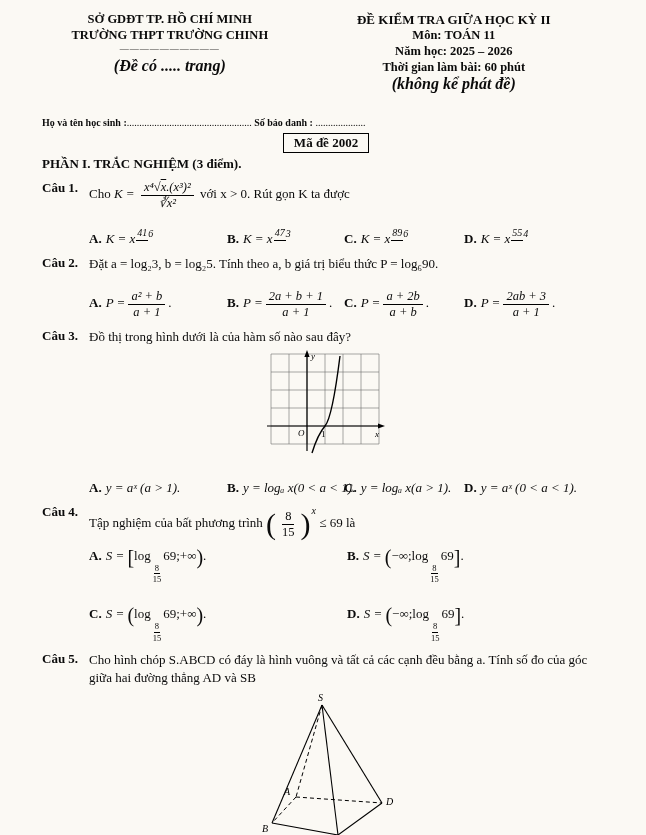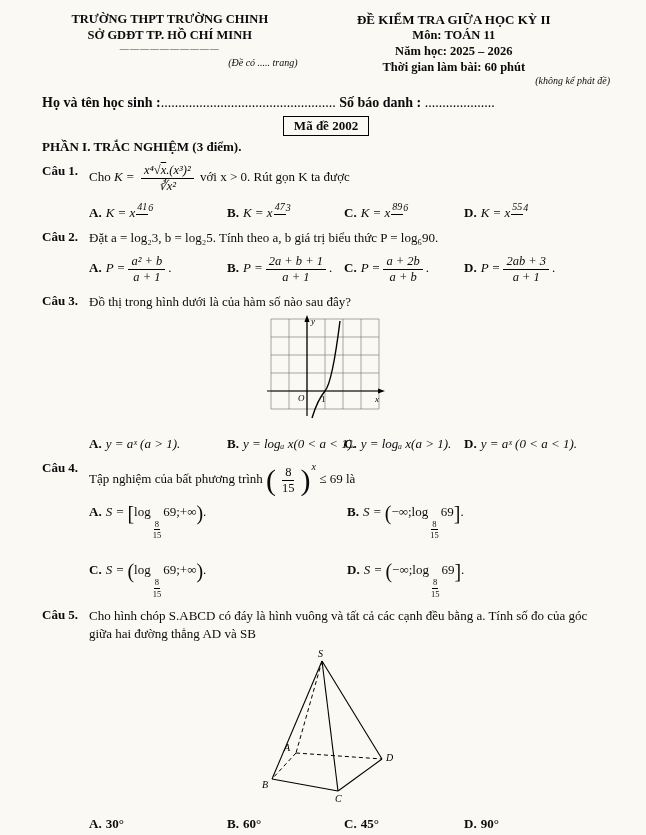--- a/index.html
+++ b/index.html
@@ -4,62 +4,62 @@
 <style>
   html,body{margin:0;padding:0;}
   body{width:646px;height:835px;background:#fbf9f4;color:#0b0b0b;
        font-family:"Liberation Serif",serif;font-size:13px;}
   .page{padding:12px 36px 8px 42px;}
   .header{display:flex;}
   .h-left{width:45%;text-align:center;}
   .h-right{width:55%;text-align:center;}
   .hb{font-weight:bold;font-size:12.5px;line-height:1.25;}
   .hdiv{font-size:9px;letter-spacing:1px;line-height:1;margin-top:1px;}
-  .hnote{font-weight:normal;font-style:italic;font-size:10px;margin-top:4px;text-align:right;}
+  .hnote{font-weight:bold;font-style:italic;font-size:16px;margin-top:4px;}
   .htitle{font-weight:bold;font-size:13px;line-height:1.25;}
-  .student{margin-top:9px;font-size:14px;white-space:nowrap;}
+  .student{margin-top:24px;font-size:10px;white-space:nowrap;}
   .code-row{text-align:center;margin-top:5px;}
   .code-box{display:inline-block;border:1.6px solid #000;padding:1px 10px;font-weight:bold;}
   .part{font-weight:bold;margin-top:3px;}
   .q{margin-top:8px;}
   .q-row{display:flex;align-items:flex-start;}
   .q-label{flex:0 0 47px;font-weight:bold;}
   .q-body{flex:1;line-height:1.35;}
   .m{font-style:italic;}
   .b{font-weight:bold;}
   .frac{display:inline-flex;flex-direction:column;align-items:center;vertical-align:middle;
         line-height:1.2;margin:0 3px;text-align:center;font-size:12.5px;}
   .frac>.n{border-bottom:1px solid #000;padding:0 3px;display:block;}
   .frac>.d{padding:0 3px;display:block;}
   .sfrac{display:inline-flex;flex-direction:row;align-items:center;font-size:10px;
          line-height:1.25;vertical-align:7px;margin-left:1px;font-style:italic;}
   .sfrac>.n{border-bottom:0.8px solid #000;padding:0 1px;}
   .bfrac{display:inline-flex;flex-direction:column;align-items:center;font-size:8.5px;
          line-height:1.25;vertical-align:-11px;margin:0 2px;font-style:normal;}
   .bfrac>.n{border-bottom:0.8px solid #000;padding:0 1px;}
-  .opts{display:grid;grid-template-columns:138px 117px 120px 1fr;margin-left:47px;margin-top:7px;align-items:center;}
+  .opts{display:grid;grid-template-columns:138px 117px 120px 1fr;margin-left:47px;margin-top:16px;align-items:center;}
   .opts2{display:grid;grid-template-columns:258px 1fr;row-gap:20px;margin-left:47px;margin-top:7px;align-items:center;}
   .opt{white-space:nowrap;}
   .olabel{font-weight:bold;margin-right:4px;}
   .bp{font-size:30px;font-weight:400;vertical-align:middle;line-height:1;font-style:normal;}
   .obr{font-size:20px;vertical-align:middle;line-height:1;font-style:normal;}
   .exp{font-size:10px;font-style:italic;vertical-align:13px;margin-left:1px;}
   .ov{text-decoration:overline;}
   .fig{text-align:center;margin:5px 0 2px;}
   svg text{font-family:"Liberation Serif",serif;}
 </style>
 </head>
 <body>
 
 <div class="page">
 
   <div class="header">
     <div class="h-left">
+      <div class="hb">SỞ GDĐT TP. HỒ CHÍ MINH</div>
       <div class="hb">TRƯỜNG THPT TRƯỜNG CHINH</div>
-      <div class="hb">SỞ GDĐT TP. HỒ CHÍ MINH</div>
       <div class="hdiv">——————————</div>
       <div class="hnote">(Đề có ..... trang)</div>
     </div>
     <div class="h-right">
       <div class="htitle">ĐỀ KIỂM TRA GIỮA HỌC KỲ II</div>
       <div class="hb">Môn: TOÁN 11</div>
       <div class="hb">Năm học: 2025 – 2026</div>
       <div class="hb">Thời gian làm bài: 60 phút</div>
       <div class="hnote" style="margin-top:0">(không kể phát đề)</div>
     </div>

